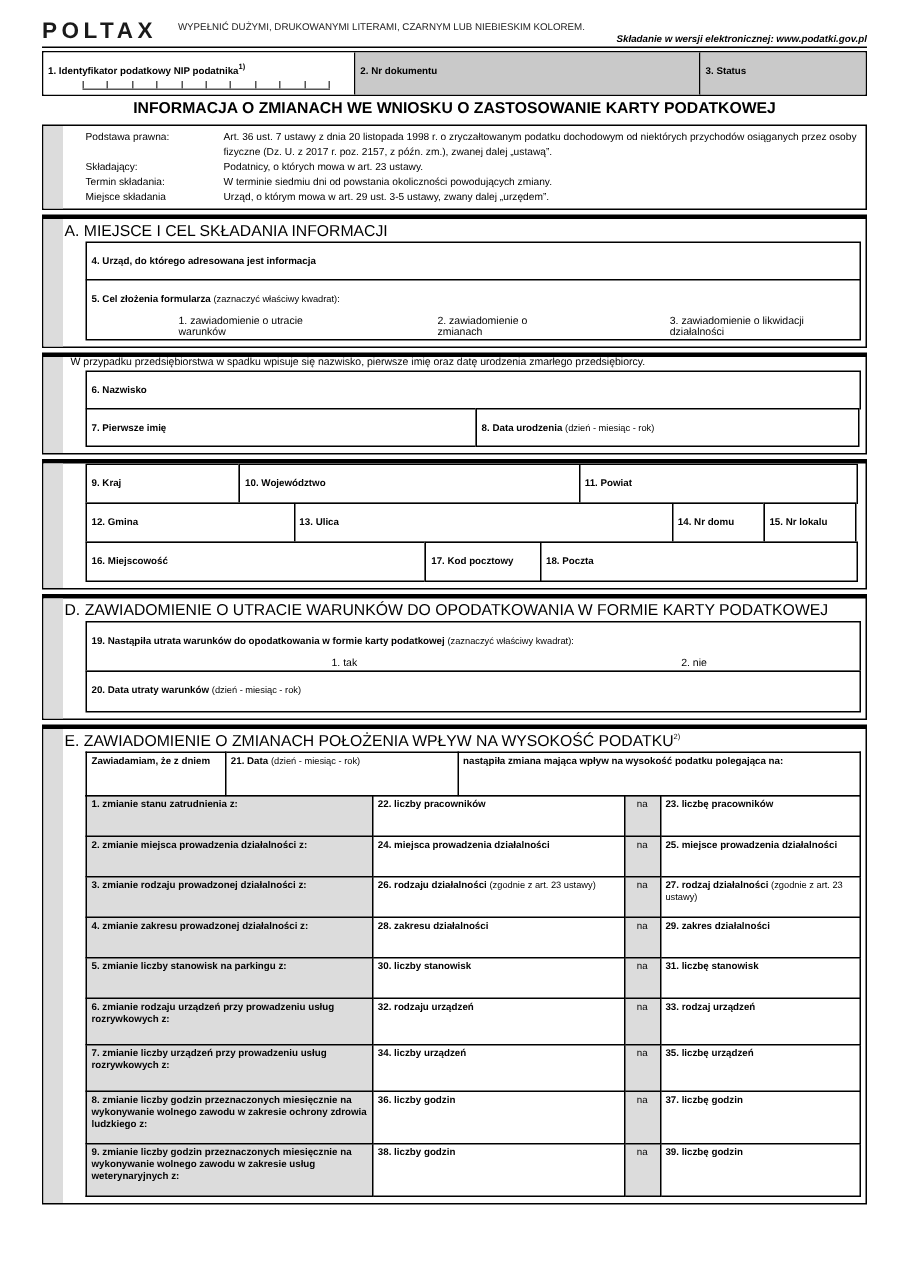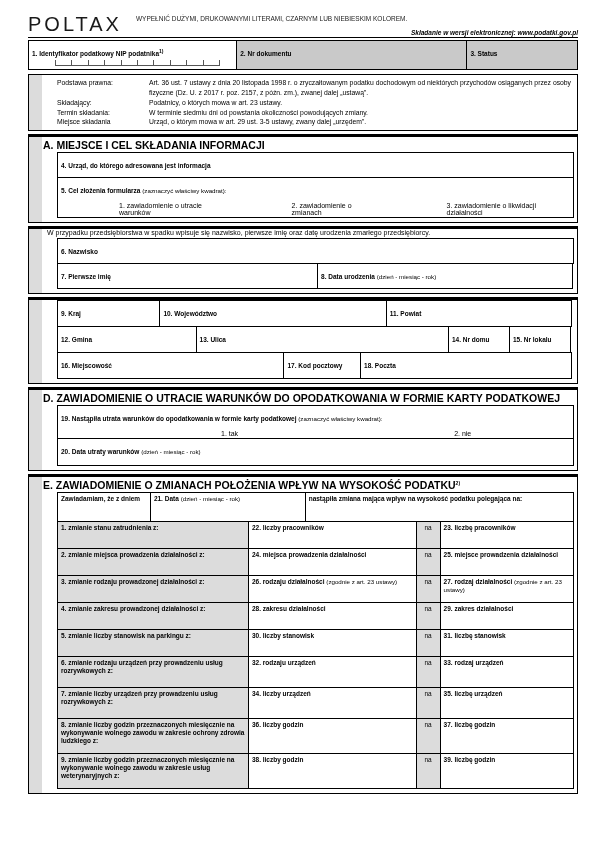--- a/index.html
+++ b/index.html
@@ -1,21 +1,21 @@
 <!DOCTYPE html>
 <html><head>
 <meta charset="utf-8">
 <style>
   html,body{margin:0;padding:0;background:#fff;}
   .page{width:600px;height:849px;background:#fff;color:#000;position:relative;
         box-sizing:border-box;padding:12px 22px 0 28px;
         font-family:"Liberation Sans",sans-serif;}
   
   .topbar{display:flex;align-items:flex-start;}
-  .brand{font-size:20px;letter-spacing:3px;color:#1a1a1a;margin-right:14px;line-height:1.2;}
+  .brand{font-size:15px;letter-spacing:3px;color:#1a1a1a;margin-right:14px;line-height:1.2;font-weight:bold;}
   .instruction{font-size:6.5px;padding-top:3px;color:#222;}
   .efiling{margin-left:auto;font-size:6.5px;font-weight:bold;font-style:italic;align-self:flex-end;}
   .toprule{border-top:1.5px solid #000;margin-top:1px;}
   
   .idrow{display:flex;border:1px solid #000;height:28px;margin-top:2px;}
   .idbox{position:relative;border-right:1px solid #000;padding:1px 3px;box-sizing:border-box;}
   .idbox:last-child{border-right:none;}
   .idbox1{width:38%;background:#fff;}
   .idbox2{width:42%;background:#c9c9c9;}
   .idbox3{width:20%;background:#c9c9c9;}
@@ -31,21 +31,21 @@
   .subtitle{text-align:center;font-weight:bold;font-size:10.5px;margin-top:2px;line-height:1.25;}
   
   .legalbox{border:1.5px solid #000;margin-top:4px;position:relative;padding:3px 5px 3px 28px;}
   .strip{position:absolute;left:0;top:0;bottom:0;width:13px;background:#dcdcdc;}
   .legalrow{display:flex;font-size:6.8px;line-height:1.45;}
   .legallabel{width:92px;flex-shrink:0;}
   .legaltext{flex:1;}
   
   .section{border:1.5px solid #000;border-top-width:3px;margin-top:3px;position:relative;
            padding:0 3px 4px 28px;}
-  .sechead{font-size:10.5px;font-weight:bold;padding:2px 0 1px 14px;margin-left:-14px;
+  .sechead{font-size:10.5px;font-weight:normal;padding:2px 0 1px 14px;margin-left:-14px;
            text-indent:-14px;line-height:1.15;}
   .secnote{font-size:7px;margin-left:-10px;line-height:1.1;padding-bottom:1px;}
   
   .frow{display:flex;}
   .frow + .frow{margin-top:-1px;}
   .fcell{border:1px solid #000;padding:1px 3px;box-sizing:border-box;min-height:24px;background:#fff;}
   .fcell + .fcell{margin-left:-1px;}
   .opts{display:flex;font-size:7px;margin-top:5px;}
   
   table.etable{border-collapse:collapse;width:100%;table-layout:fixed;}
@@ -86,20 +86,21 @@
       </div>
     </div>
     <div class="idbox idbox2">
       <span class="flabel">2. Nr dokumentu</span>
     </div>
     <div class="idbox idbox3">
       <span class="flabel">3. Status</span>
     </div>
   </div>
 
+  <div class="subtitle">INFORMACJA O ZMIANACH WE WNIOSKU O ZASTOSOWANIE KARTY PODATKOWEJ</div>
 
   <div class="legalbox">
     <div class="strip"></div>
     <div class="legalrow">
       <div class="legallabel">Podstawa prawna:</div>
       <div class="legaltext">Art. 36 ust. 7 ustawy z dnia 20 listopada 1998 r. o zryczałtowanym podatku dochodowym od niektórych przychodów osiąganych przez osoby fizyczne (Dz. U. z 2017 r. poz. 2157, z późn. zm.), zwanej dalej „ustawą”.</div>
     </div>
     <div class="legalrow">
       <div class="legallabel">Składający:</div>
       <div class="legaltext">Podatnicy, o których mowa w art. 23 ustawy.</div>

